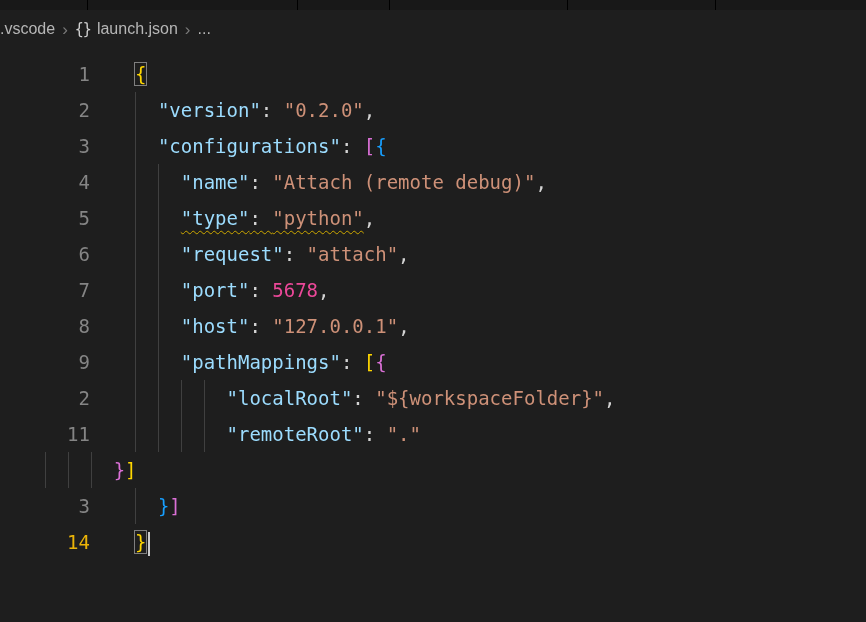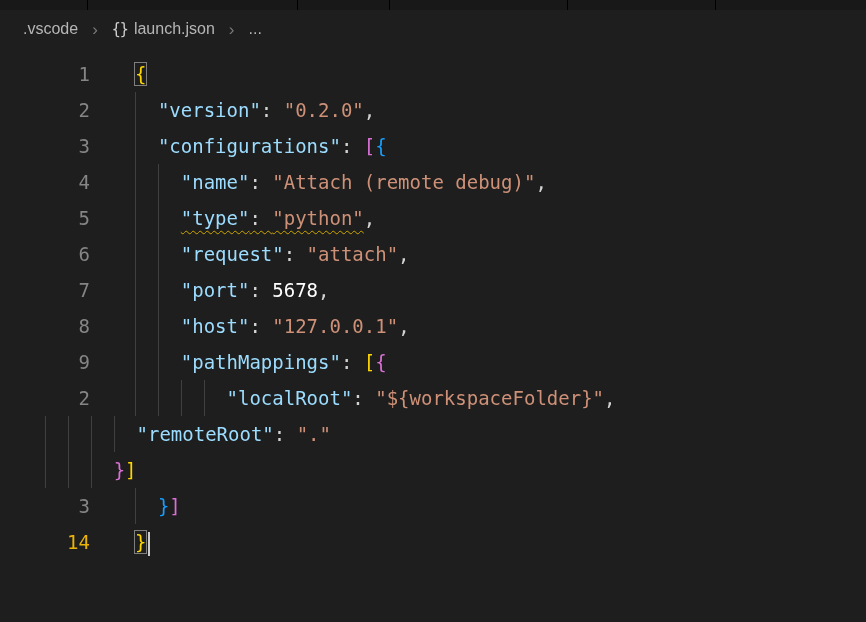--- a/index.html
+++ b/index.html
@@ -12,27 +12,25 @@
 
   
   .tab-strip { height: 10px; background: #0d0d0d; display: flex; }
   .tab-stub { height: 100%; background: #181818; border-right: 1px solid #000; flex: none; }
   .tab-stub.filler { flex: 1; border-right: none; }
 
   
   .breadcrumbs {
     height: 38px;
     display: flex; align-items: center;
-    padding-left: 23px;
     font-family: "Liberation Sans", sans-serif;
     font-size: 16px;
     color: #b6b6b6;
     background: #1e1e1e;
     white-space: nowrap;
-    gap: 7px;
   }
   .bc-item { display: inline-flex; align-items: center; cursor: pointer; }
   .bc-sep { color: #7a7a7a; margin: 0 7px; font-size: 17px; line-height: 1; }
   .bc-icon {
     font-family: "DejaVu Sans Mono", monospace;
     color: #cfcfcf; font-size: 15px; margin-right: 6px; letter-spacing: -1px;
   }
 
   
   .editor { padding-top: 8px; }
@@ -127,35 +125,36 @@
       <div class="line">
         <div class="ln">5</div>
         <div class="ltext"><span class="guide"></span><span class="guide"></span><span class="sq" style="color: rgb(156, 220, 254);">"type"</span><span class="sq" style="color: rgb(212, 212, 212);">: </span><span class="sq" style="color: rgb(206, 145, 120);">"python"</span><span style="color: rgb(212, 212, 212);">,</span></div>
       </div>
       <div class="line">
         <div class="ln">6</div>
         <div class="ltext"><span class="guide"></span><span class="guide"></span><span style="color: rgb(156, 220, 254);">"request"</span><span style="color: rgb(212, 212, 212);">: </span><span style="color: rgb(206, 145, 120);">"attach"</span><span style="color: rgb(212, 212, 212);">,</span></div>
       </div>
       <div class="line">
         <div class="ln">7</div>
-        <div class="ltext"><span class="guide"></span><span class="guide"></span><span style="color: rgb(156, 220, 254);">"port"</span><span style="color: rgb(212, 212, 212);">: </span><span style="color: #ffffff;">5678</span><span style="color: rgb(212, 212, 212);">,</span></div>
+        <div class="ltext"><span class="guide"></span><span class="guide"></span><span style="color: rgb(156, 220, 254);">"port"</span><span style="color: rgb(212, 212, 212);">: </span><span style="color: #ec4899;">5678</span><span style="color: rgb(212, 212, 212);">,</span></div>
       </div>
       <div class="line">
         <div class="ln">8</div>
         <div class="ltext"><span class="guide"></span><span class="guide"></span><span style="color: rgb(156, 220, 254);">"host"</span><span style="color: rgb(212, 212, 212);">: </span><span style="color: rgb(206, 145, 120);">"127.0.0.1"</span><span style="color: rgb(212, 212, 212);">,</span></div>
       </div>
       <div class="line">
         <div class="ln">9</div>
         <div class="ltext"><span class="guide"></span><span class="guide"></span><span style="color: rgb(156, 220, 254);">"pathMappings"</span><span style="color: rgb(212, 212, 212);">: </span><span style="color: rgb(255, 215, 0);">[</span><span style="color: rgb(218, 112, 214);">{</span></div>
       </div>
       <div class="line">
         <div class="ln">2</div>
         <div class="ltext"><span class="guide"></span><span class="guide"></span><span class="guide"></span><span class="guide"></span><span style="color: rgb(156, 220, 254);">"localRoot"</span><span style="color: rgb(212, 212, 212);">: </span><span style="color: rgb(206, 145, 120);">"${workspaceFolder}"</span><span style="color: rgb(212, 212, 212);">,</span></div>
       </div>
       <div class="line">
+        <div class="ln">11</div>
         <div class="ltext"><span class="guide"></span><span class="guide"></span><span class="guide"></span><span class="guide"></span><span style="color: rgb(156, 220, 254);">"remoteRoot"</span><span style="color: rgb(212, 212, 212);">: </span><span style="color: rgb(206, 145, 120);">"."</span></div>
       </div>
       <div class="line">
         <div class="ltext"><span class="guide"></span><span class="guide"></span><span class="guide"></span><span style="color: rgb(218, 112, 214);">}</span><span style="color: rgb(255, 215, 0);">]</span></div>
       </div>
       <div class="line">
         <div class="ln">3</div>
         <div class="ltext"><span class="guide"></span><span style="color: rgb(23, 159, 255);">}</span><span style="color: rgb(218, 112, 214);">]</span></div>
       </div>
       <div class="line active">

